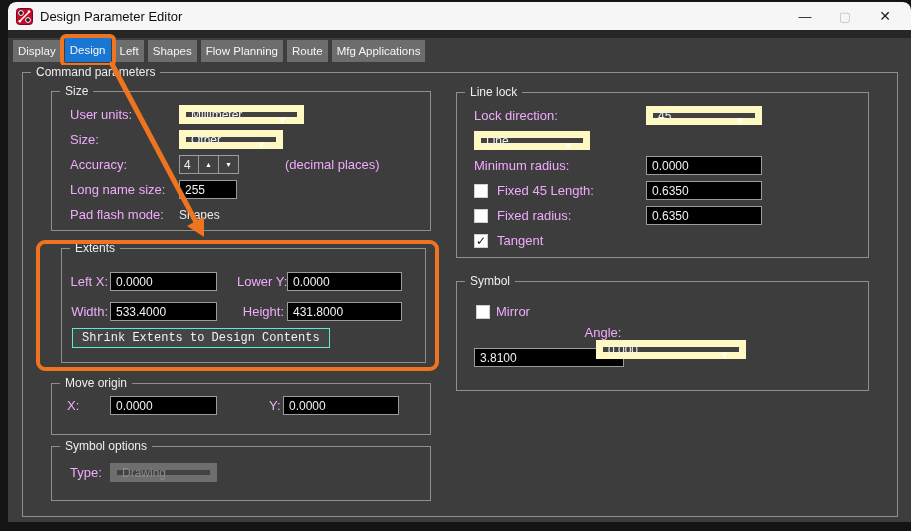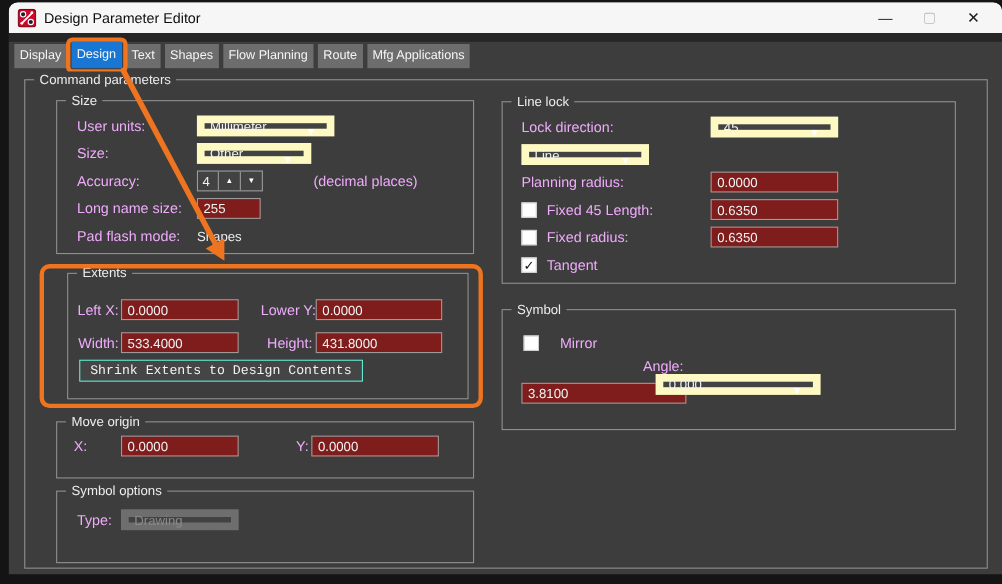--- a/index.html
+++ b/index.html
@@ -35,21 +35,21 @@
   
   .grp { position:absolute; border:1px solid #8f8f8f; }
   .grp-label { position:absolute; top:-8px; left:8px; background:#3d3d3d;
                padding:0 5px; font-size:12px; color:#ededed; white-space:nowrap; }
 
   .cmd { position:absolute; left:14px; top:70px; width:876px; height:445px; }
 
   
   .row { display:flex; align-items:center; height:19px; margin-bottom:6px; }
   .lbl { font-size:13px; color:#f0abfc; white-space:nowrap; }
-  .field-input { background:#7f1d1d; border:1px solid #9b9b9b; color:#f2f2f2;
+  .field-input { background:#000000; border:1px solid #9b9b9b; color:#f2f2f2;
                  font-size:12px; padding:0 5px; height:19px; width:100%;
                  font-family:"Liberation Sans","DejaVu Sans",sans-serif; }
   .dd { background:#424242; border:7px solid #fef9c3; height:19px; display:flex;
         align-items:center; padding:0 5px; position:relative; cursor:default; }
   .dd-value { font-size:12px; color:#f2f2f2; }
   .dd-arrow { position:absolute; right:10px; top:3px; font-size:9px; color:#ffffff; }
   .dd.disabled { border-color:#6e6e6e; }
   .dd.disabled .dd-value { color:#8a8a8a; }
   .dd.disabled .dd-arrow { color:#6e6e6e; }
   .cb { width:14px; height:14px; background:#ffffff; border:1px solid #cfcfcf;
@@ -93,21 +93,21 @@
   </div>
 
   <div class="top-strip"></div>
 
   <div class="tabbar">
     <div class="tab">Display</div>
     <div class="tab active">
       <span>Design</span>
       <div class="tab-hl"></div>
     </div>
-    <div class="tab">Text</div>
+    <div class="tab">Left</div>
     <div class="tab">Shapes</div>
     <div class="tab">Flow Planning</div>
     <div class="tab">Route</div>
     <div class="tab">Mfg Applications</div>
   </div>
 
   <div class="grp cmd">
     <span class="grp-label">Command parameters</span>
 
     <div class="grp" style="left:28px; top:18px; width:380px; height:140px; padding:13px 0 0 18px;">
@@ -154,21 +154,21 @@
           <span class="dd-arrow">▼</span>
         </div>
       </div>
       <div class="row">
         <div class="dd" style="width:116px;">
           <span class="dd-value">Line</span>
           <span class="dd-arrow">▼</span>
         </div>
       </div>
       <div class="row">
-        <span class="lbl" style="width:172px;">Planning radius:</span>
+        <span class="lbl" style="width:172px;">Minimum radius:</span>
         <input class="field-input" style="width: 116px;" value="0.0000">
       </div>
       <div class="row">
         <span class="cb"></span>
         <span class="lbl" style="width:149px; margin-left:9px;">Fixed 45 Length:</span>
         <input class="field-input" style="width: 116px;" value="0.6350">
       </div>
       <div class="row">
         <span class="cb"></span>
         <span class="lbl" style="width:149px; margin-left:9px;">Fixed radius:</span>
@@ -195,21 +195,21 @@
         <span class="lbl" style="width:47px; margin-left:20px; text-align:right;">Height:</span>
         <input class="field-input" style="width: 115px; margin-left: 3px;" value="431.8000">
       </div>
       <button class="btn" style="margin-left:2px;">Shrink Extents to Design Contents</button>
     </div>
 
     <div class="grp" style="left:433px; top:208px; width:413px; height:110px; padding:20px 0 0 17px;">
       <span class="grp-label">Symbol</span>
       <div class="row" style="margin-bottom:4px;">
         <span class="cb" style="margin-left:2px;"></span>
-        <span class="lbl" style="margin-left:19px;">Mirror</span>
+        <span class="lbl" style="margin-left:6px;">Mirror</span>
       </div>
       <div class="row" style="margin-bottom:4px;flex-direction:column;">
         <span class="lbl" style="width:173px;">Angle:</span>
         <div class="dd" style="width:150px;">
           <span class="dd-value">0.000</span>
           <span class="dd-arrow">▼</span>
         </div>
       </div>
       <div class="row">
         <input class="field-input" style="width: 150px;" value="3.8100">
@@ -219,21 +219,21 @@
     <div class="grp" style="left:28px; top:310px; width:380px; height:52px; padding:12px 0 0 15px;">
       <span class="grp-label">Move origin</span>
       <div class="row">
         <span class="lbl" style="width:40px;">X:</span>
         <input class="field-input" style="width: 107px; margin-left: 3px;" value="0.0000">
         <span class="lbl" style="width:12px; margin-left:52px;">Y:</span>
         <input class="field-input" style="width: 116px; margin-left: 2px;" value="0.0000">
       </div>
     </div>
 
-    <div class="grp" style="left:28px; top:373px; width:380px; height:66px; padding:16px 0 0 18px;">
+    <div class="grp" style="left:28px; top:373px; width:380px; height:55px; padding:16px 0 0 18px;">
       <span class="grp-label">Symbol options</span>
       <div class="row">
         <span class="lbl" style="width:40px;">Type:</span>
         <div class="dd disabled" style="width:107px;">
           <span class="dd-value">Drawing</span>
           <span class="dd-arrow">▼</span>
         </div>
       </div>
     </div>
 

